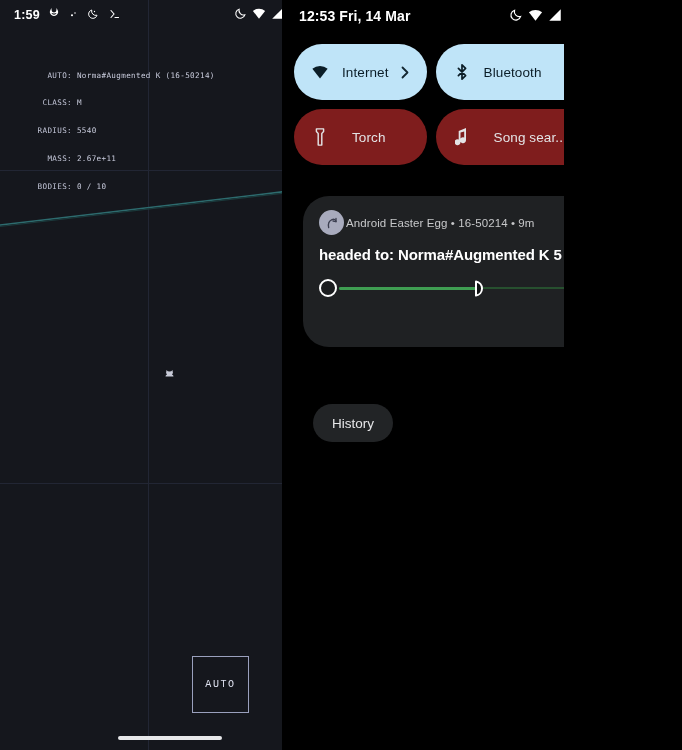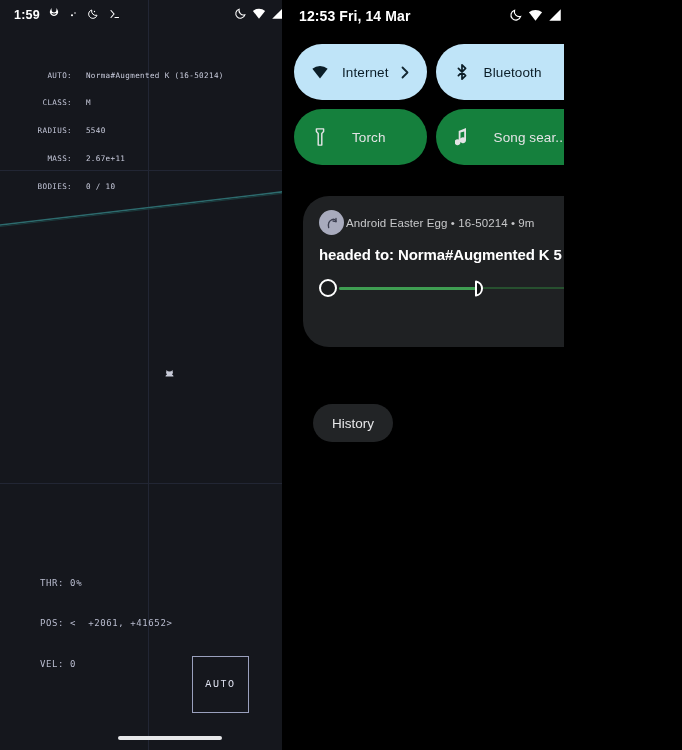--- a/index.html
+++ b/index.html
@@ -40,21 +40,21 @@
   .lstat .batt-pct { font-size:12.5px; font-weight:700; margin-left:1px; }
 
   
   .readout {
     position:absolute; left:14px; top:52px;
     font-family:"DejaVu Sans Mono","Liberation Mono", monospace;
     font-size:7.6px; line-height:9.3px; color:#b9bccf;
     letter-spacing:0.35px; white-space:pre;
   }
   .readout .label { display:inline-block; width:58px; text-align:right; color:#c3c6d8; }
-  .readout .val { color:#c9ccdd;margin-left:9px; }
+  .readout .val { color:#c9ccdd; }
 
   
   .hud {
     position:absolute; left:40px; bottom:52px;
     font-family:"DejaVu Sans Mono","Liberation Mono", monospace;
     font-size:9px; line-height:13.5px; color:#b9bccf;
     letter-spacing:0.6px; white-space:pre;
   }
   .auto-btn {
     position:absolute; right:33px; bottom:37px;
@@ -89,21 +89,21 @@
     position:absolute; top:44px; left:12px;
     width:300px;
     display:grid; grid-template-columns:1fr 1fr; gap:9px 9px;
   }
   .tile {
     height:56px; border-radius:28px;
     display:flex; align-items:center; padding:0 16px;
     gap:12px; cursor:pointer; user-select:none;
   }
   .tile.on  { background:#bfe4f8; color:#0b1d27; }
-  .tile.off { background:#15803d; color:#e3e3e5;gap:22px; }
+  .tile.off { background:#7f1d1d; color:#e3e3e5;gap:22px; }
   .tile .t-ico { width:20px; height:20px; display:flex; align-items:center; justify-content:center; flex:0 0 20px; }
   .tile .t-label { flex:1; font-size:13.5px; font-weight:400; letter-spacing:0.1px;
                    white-space:nowrap; overflow:hidden; }
   .tile .t-chev { flex:0 0 10px; opacity:.95; display:flex; align-items:center; }
 
   .notif {
     position:absolute; top:196px; left:21px; width:300px;
     background:#1f2123; border-radius:26px; padding:14px 16px 14px 16px;
   }
   .notif-head { display:flex; align-items:center; gap:2px; }
@@ -232,25 +232,20 @@
     </div>
 
     <div class="readout">
       <div><span class="label">AUTO:</span> <span class="val">Norma#Augmented K (16-50214)</span></div>
       <div><span class="label">CLASS:</span> <span class="val">M</span></div>
       <div><span class="label">RADIUS:</span> <span class="val">5540</span></div>
       <div><span class="label">MASS:</span> <span class="val">2.67e+11</span></div>
       <div><span class="label">BODIES:</span> <span class="val">0 / 10</span></div>
     </div>
 
-    <div class="hud">
-      <div><span>THR:</span> <span>0%</span></div>
-      <div><span>POS:</span> <span>&lt;  +2061, +41652&gt;</span></div>
-      <div><span>VEL:</span> <span>0</span></div>
-    </div>
 
     <div class="auto-btn">AUTO</div>
 
     <div class="homebar left"></div>
   </div>
 
   <div class="divider"></div>
 
   <div class="right-panel">
 

